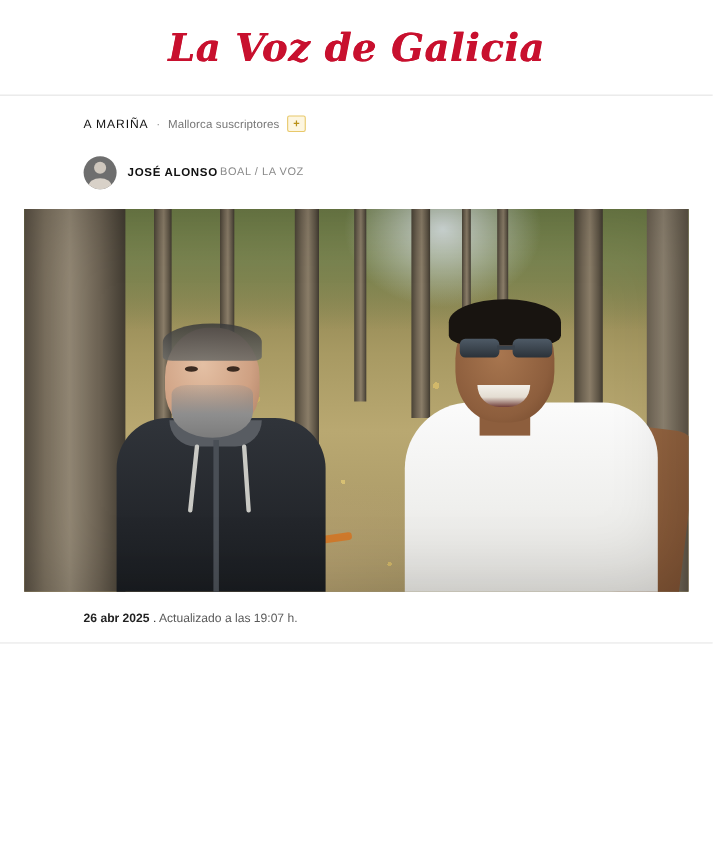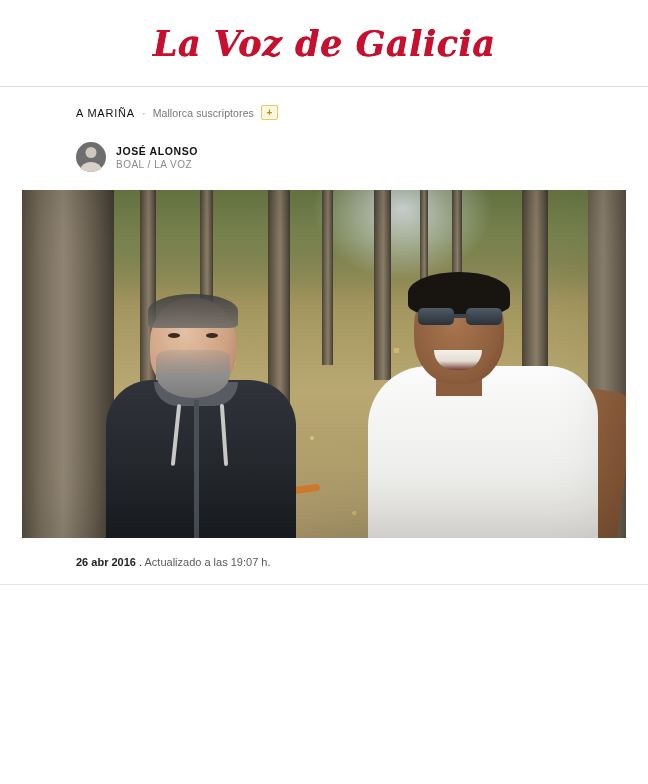--- a/index.html
+++ b/index.html
@@ -122,21 +122,21 @@
     content: "";
     position: absolute;
     left: 50%;
     bottom: -5px;
     transform: translateX(-50%);
     width: 21px;
     height: 15px;
     border-radius: 50% 50% 0 0;
     background: #d8d1c8;
   }
-  .byline-text { display: flex; flex-direction: column; gap: 2px; }
+  .byline-text { display: flex; gap: 2px; }
   .author-name {
     font-size: 10.5px;
     font-weight: bold;
     letter-spacing: 0.6px;
     color: #111;
     text-transform: uppercase;
   }
   .author-place {
     font-size: 10px;
     letter-spacing: 0.5px;
@@ -394,21 +394,21 @@
       <div class="man-r-sun"></div>
       <div class="man-r-sunbridge"></div>
       <div class="man-r-smile"></div>
 
       <div class="photo-vig"></div>
     </div>
   </div>
 
 
   <div class="date-line">
-    <span class="date">26 abr 2016</span>
+    <span class="date">26 abr 2025</span>
     <span>.</span>
     <span class="upd">Actualizado a las 19:07 h.</span>
   </div>
 
   <div class="sharebar">
     
     
     
     
     

